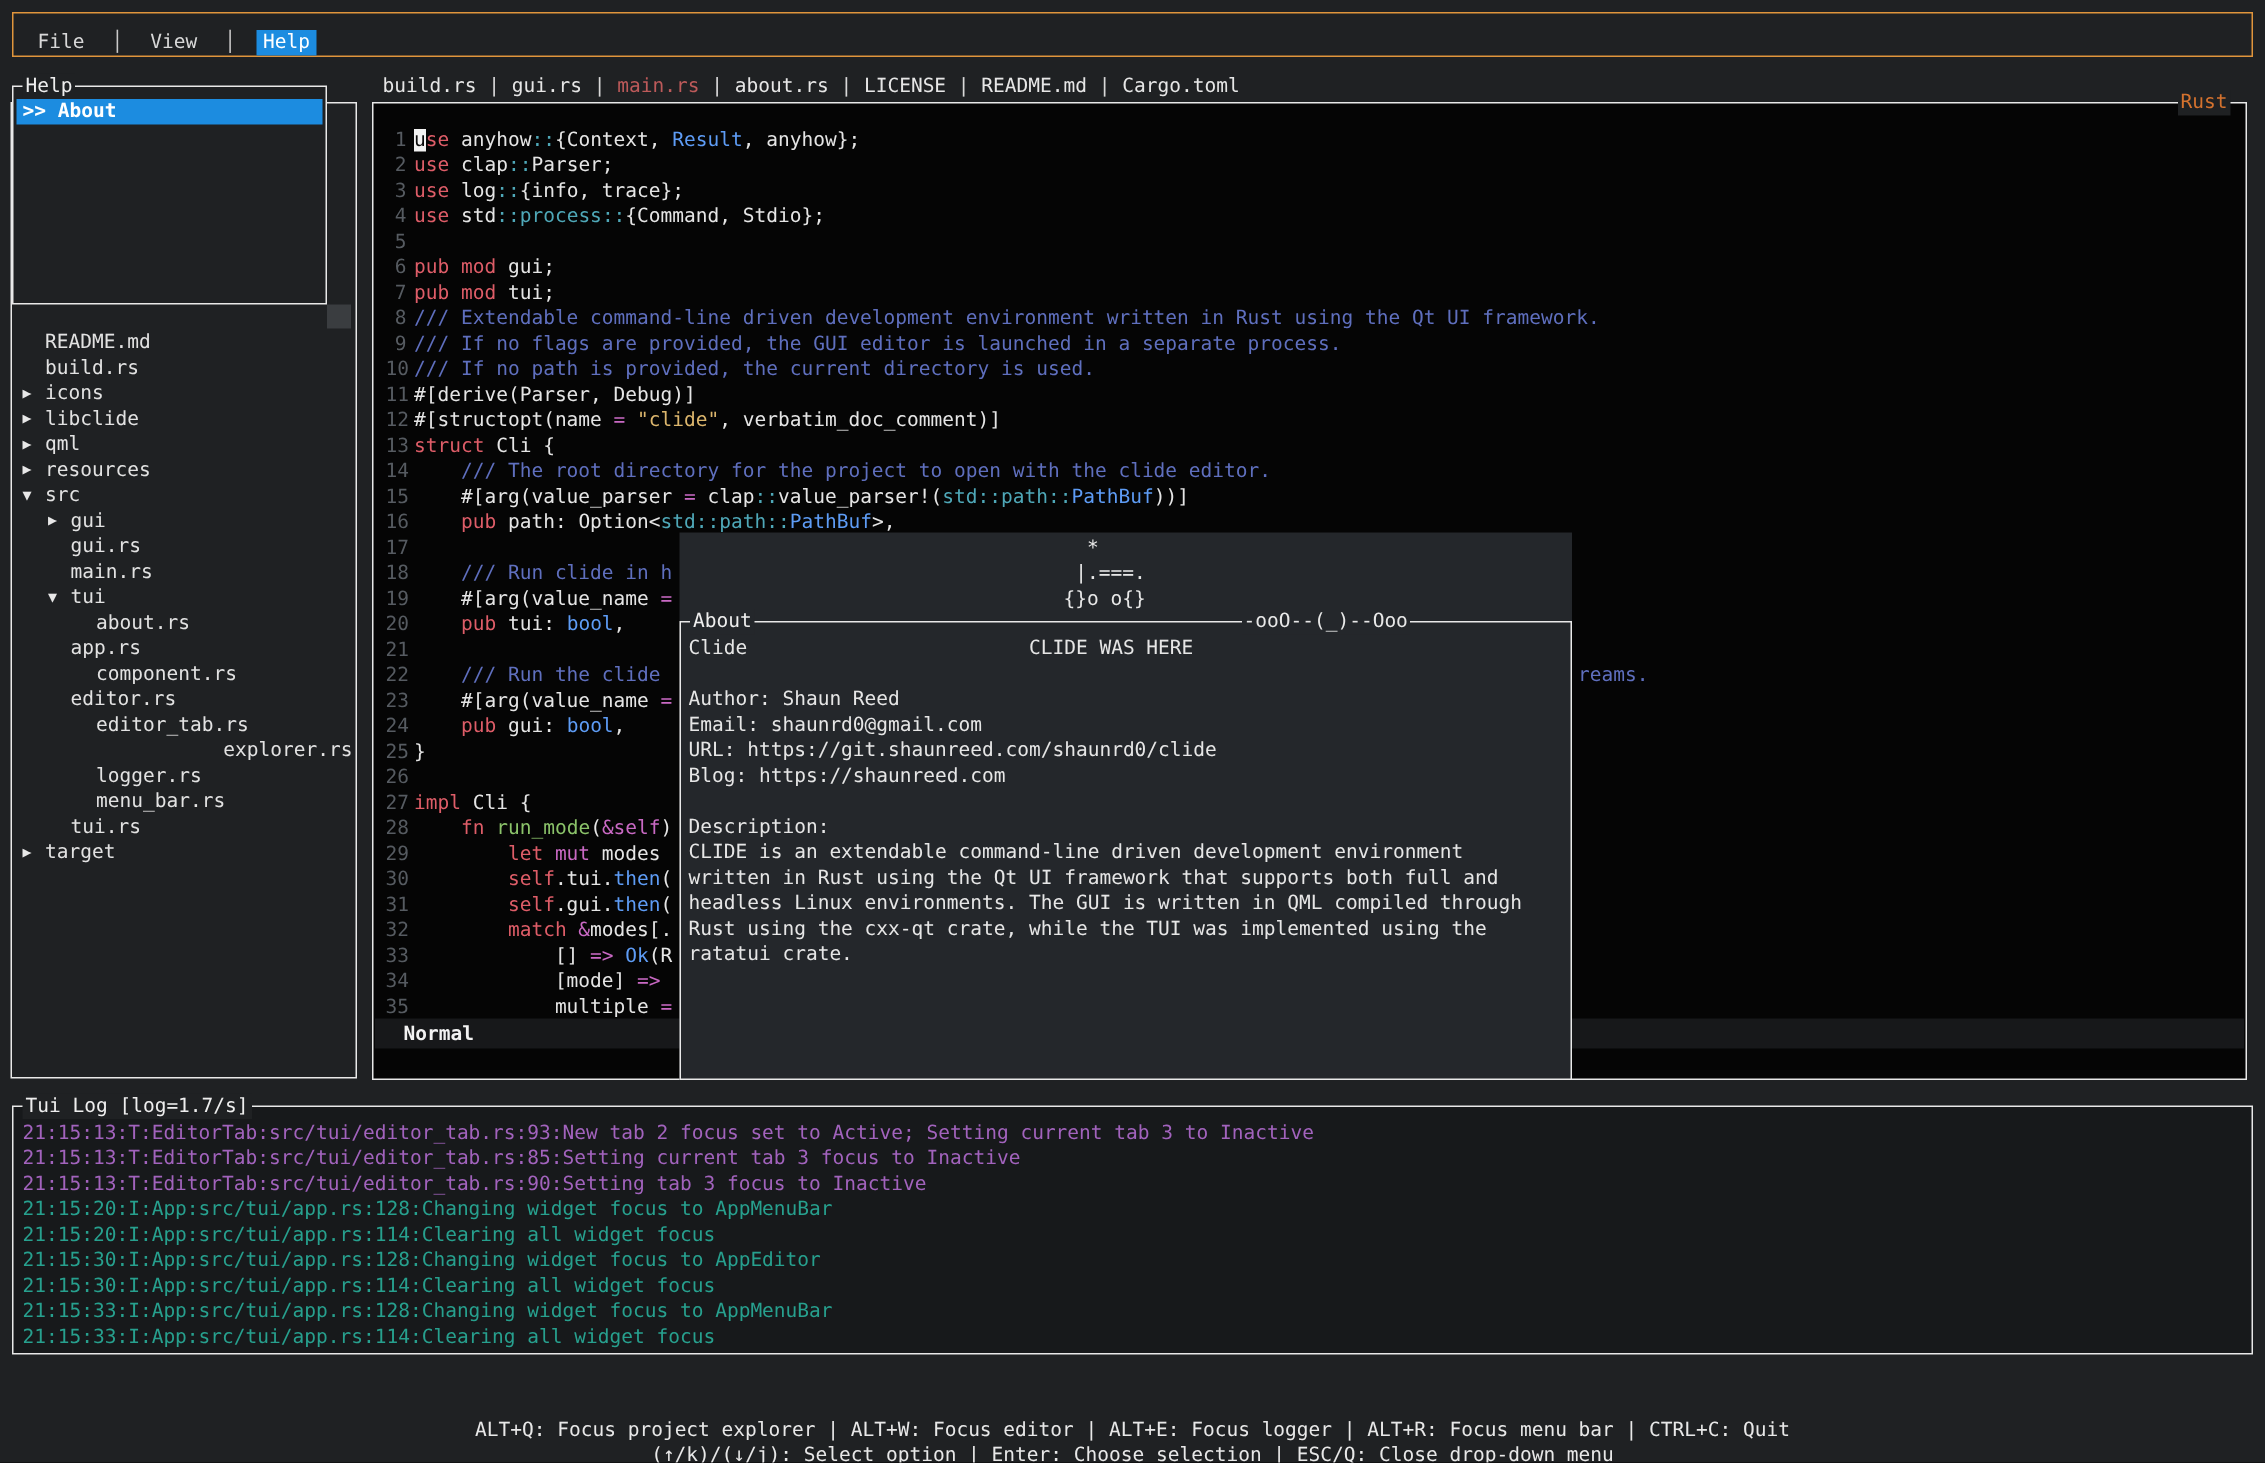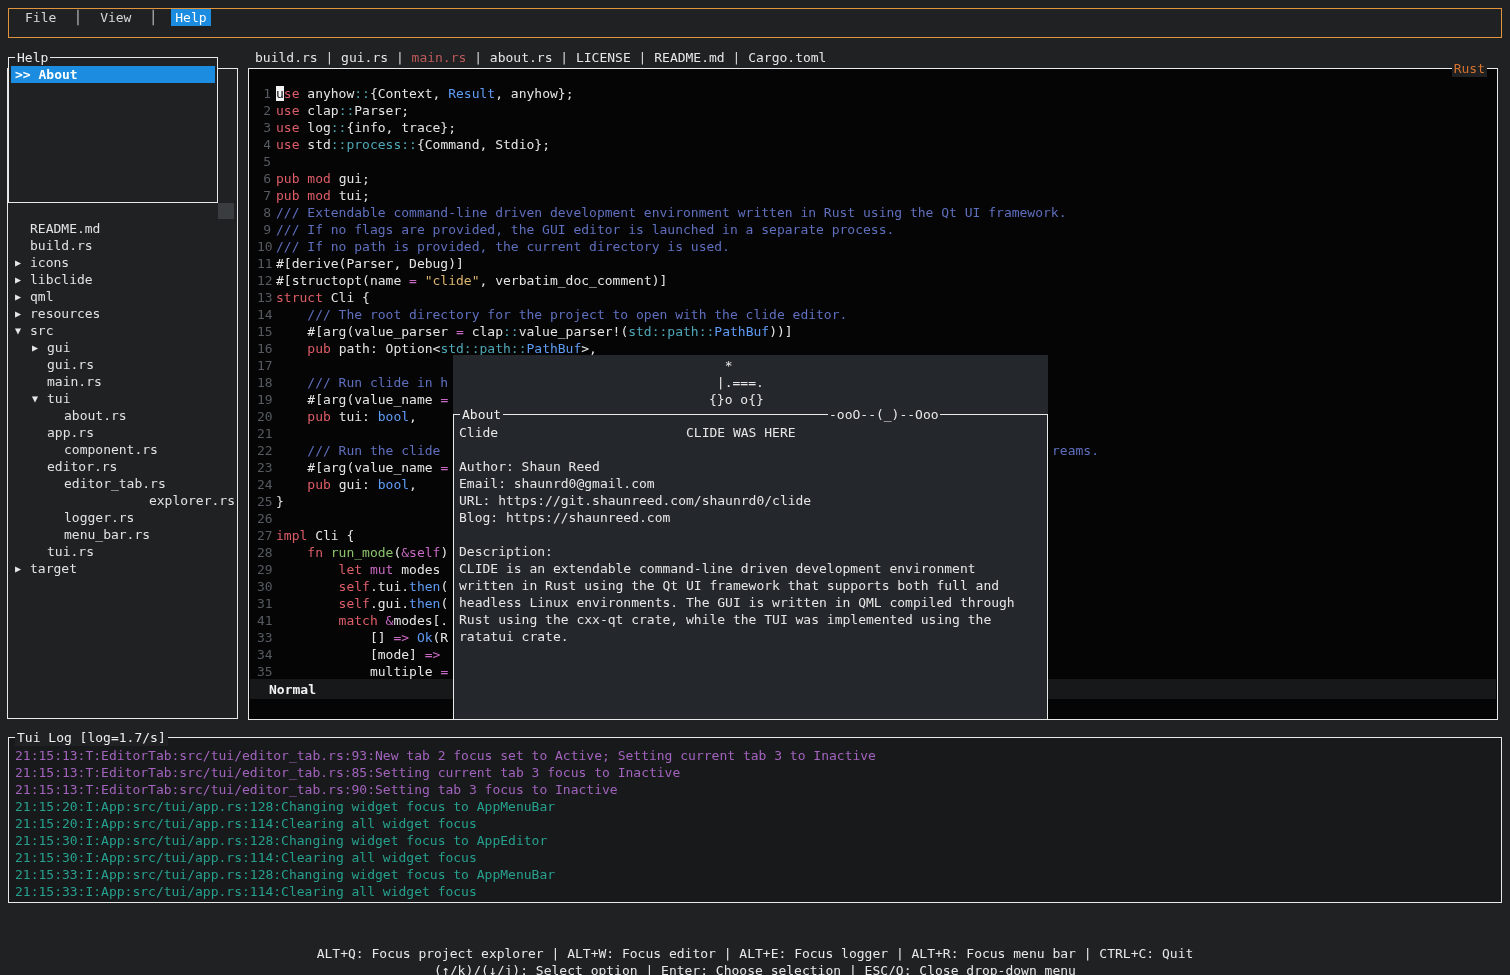--- a/index.html
+++ b/index.html
@@ -5,21 +5,21 @@
   :root{
     --bg:#1f2123; --panel-border:#e9e9e9; --editor-bg:#050505; --popup-bg:#24272b;
     --log-bg:#17191b; --accent-orange:#e0953c; --rust-orange:#d4722e;
     --sel-blue:#1c8ce0; --white:#e4e4e4;
   }
   *{margin:0;padding:0;box-sizing:border-box;}
   html,body{width:1510px;height:975px;}
   body{background:var(--bg);font-family:"DejaVu Sans Mono",monospace;font-size:13px;line-height:17px;color:var(--white);overflow:hidden;position:relative;}
 
   
-  .menubar{position:absolute;left:8px;top:8px;width:1494px;height:30px;border:1px solid var(--accent-orange);display:flex;align-items:flex-start;gap:14px;padding-left:12px;}
+  .menubar{position:absolute;left:8px;top:8px;width:1494px;height:30px;border:1px solid var(--accent-orange);display:flex;align-items:flex-end;gap:14px;padding-left:12px;}
   .mitem{color:#d8d8d8;padding:0 4px;cursor:default;}
   .mitem.sel{background:var(--sel-blue);color:#fff;}
   .msep{color:#c9c9c9;}
 
   
   .help-panel{position:absolute;left:8px;top:57px;width:210px;height:146px;border:1px solid var(--panel-border);background:var(--bg);z-index:30;}
   .panel-title{position:absolute;top:-9px;left:6px;background:var(--bg);padding:0 2px;color:#eee;}
   .help-option{position:absolute;left:2px;right:2px;top:8px;height:17px;background:var(--sel-blue);color:#fff;font-weight:bold;padding-left:4px;white-space:pre;}
   .scroll-thumb{position:absolute;left:218px;top:203px;width:16px;height:16px;background:#3a3d40;z-index:31;}
 
@@ -141,21 +141,21 @@
       <div class="cline"><span class="lno">22</span><span class="c-cm">    /// Run the clide </span><span class="c-cm seg-abs" style="left: 795px;">reams.</span></div>
       <div class="cline"><span class="lno">23</span><span class="c-w">    #[arg(value_name </span><span class="c-op">=</span></div>
       <div class="cline"><span class="lno">24</span><span class="c-kw">    pub </span><span class="c-w">gui: </span><span class="c-bl">bool</span><span class="c-w">,</span></div>
       <div class="cline"><span class="lno">25</span><span class="c-w">}</span></div>
       <div class="cline"><span class="lno">26</span></div>
       <div class="cline"><span class="lno">27</span><span class="c-kw">impl </span><span class="c-w">Cli {</span></div>
       <div class="cline"><span class="lno">28</span><span class="c-kw">    fn </span><span class="c-gr">run_mode</span><span class="c-w">(</span><span class="c-op">&amp;self</span><span class="c-w">)</span></div>
       <div class="cline"><span class="lno">29</span><span class="c-kw">        let </span><span class="c-op">mut </span><span class="c-w">modes</span></div>
       <div class="cline"><span class="lno">30</span><span class="c-kw">        self</span><span class="c-w">.tui.</span><span class="c-bl">then</span><span class="c-w">(</span></div>
       <div class="cline"><span class="lno">31</span><span class="c-kw">        self</span><span class="c-w">.gui.</span><span class="c-bl">then</span><span class="c-w">(</span></div>
-      <div class="cline"><span class="lno">41</span><span class="c-kw">        match </span><span class="c-op">&amp;</span><span class="c-w">modes[.</span></div>
+      <div class="cline"><span class="lno">32</span><span class="c-kw">        match </span><span class="c-op">&amp;</span><span class="c-w">modes[.</span></div>
       <div class="cline"><span class="lno">33</span><span class="c-w">            [] </span><span class="c-op">=&gt; </span><span class="c-bl">Ok</span><span class="c-w">(R</span></div>
       <div class="cline"><span class="lno">34</span><span class="c-w">            [mode] </span><span class="c-op">=&gt;</span></div>
       <div class="cline"><span class="lno">35</span><span class="c-w">            multiple </span><span class="c-op">=</span></div>
     </div>
   <div class="status-strip">
     <span class="status-mode">Normal</span>
   </div>
 </div>
 
 <div class="popup">

